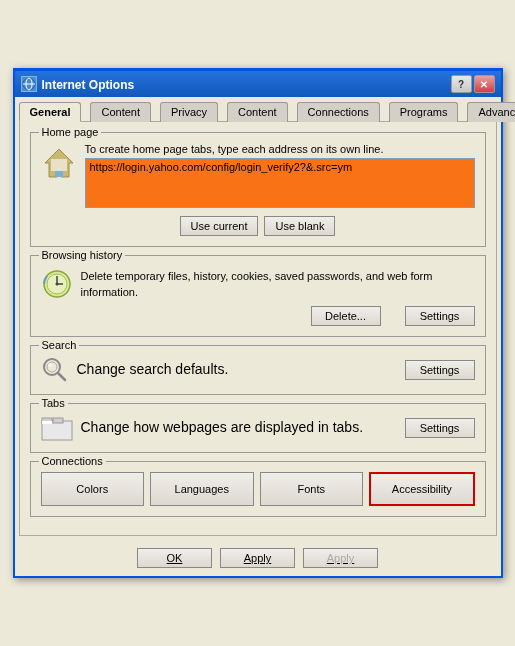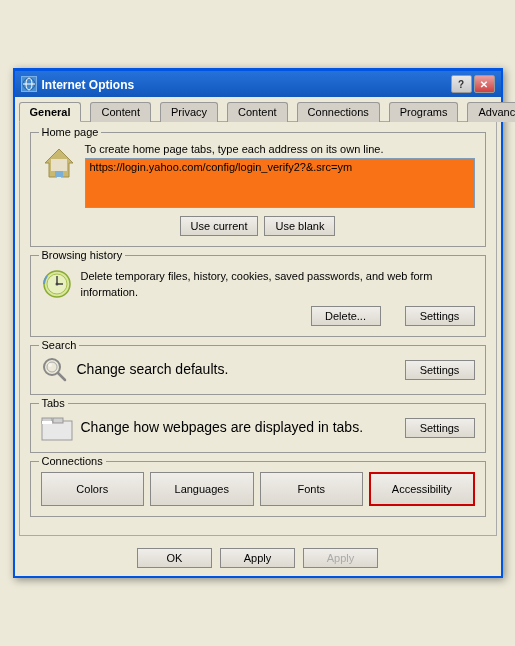--- a/index.html
+++ b/index.html
@@ -260,20 +260,21 @@
       border: 2px solid #cc0000;
     }
 
     
     .bottom-buttons {
       display: flex;
       justify-content: center;
       gap: 8px;
       padding: 8px;
       background: #ece9d8;
+      text-decoration: underline;
     }
 
     .bottom-buttons .btn {
       min-width: 75px;
     }
   </style>
 </head>
 <body>
 
 <div class="window">

